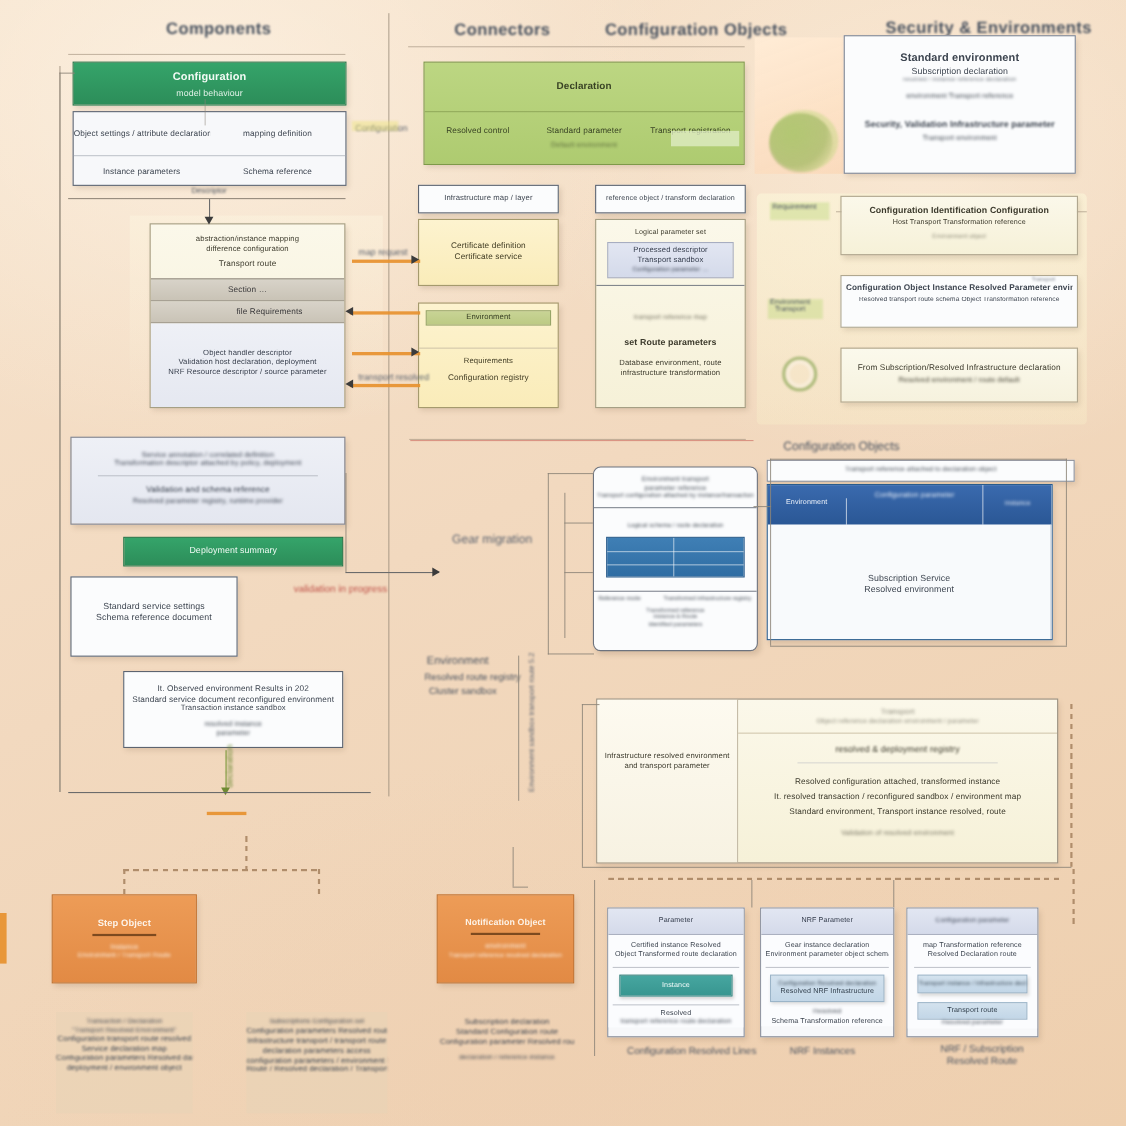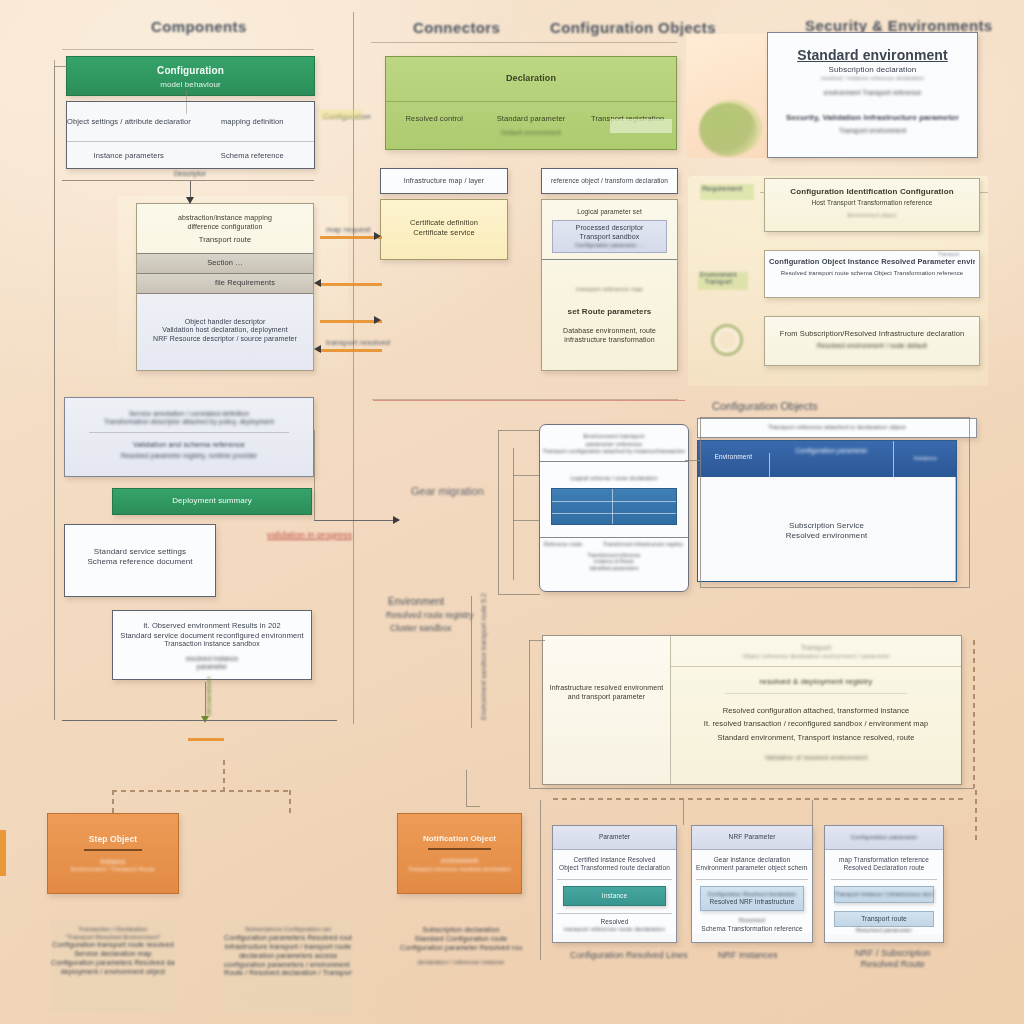--- a/index.html
+++ b/index.html
@@ -129,21 +129,21 @@
   .arrow { position:absolute; width:0; height:0; }
   .arrow.r { border-left:7px solid #3b3b3b; border-top:4px solid transparent; border-bottom:4px solid transparent; }
   .arrow.l { border-right:7px solid #3b3b3b; border-top:4px solid transparent; border-bottom:4px solid transparent; }
   .arrow.d { border-top:7px solid #3b3b3b; border-left:4px solid transparent; border-right:4px solid transparent; }
   .arrow.grn.d { border-top-color:#6f8a34; }
 
   .elabel {
     position:absolute; font-size:8px; color:#5d6470;
     filter: blur(.85px); white-space:nowrap;
   }
-  .elabel.red { color:#c05249;text-decoration:underline; }
+  .elabel.red { color:#c05249; }
   .elabel.grn { color:#6c8a33; }
   .elabel.rot { transform: rotate(-90deg); transform-origin: left top; }
 
   
   .seal {
     position:absolute; border-radius:50%;
     background: radial-gradient(circle at 38% 33%, rgba(150,186,84,.62), rgba(124,160,62,.40) 58%, rgba(124,160,62,.12) 76%, transparent 80%);
     filter: blur(1.2px);
   }
   .seal.ring {
@@ -299,20 +299,29 @@
   </div>
   <div class="box panel-white" style="left:541px;top:168px;width:137px;height:26px;display:flex;align-items:center;">
     <div class="t" style="flex:1;font-size:6.5px;">reference object / transform declaration</div>
   </div>
 
   <div class="box panel-cream" style="left:380px;top:199px;width:128px;height:61px;padding:18px 5px 0;">
     <div class="t" style="font-size:7.5px;">Certificate definition</div>
     <div class="t" style="font-size:7.5px;">Certificate service</div>
   </div>
 
+  <div class="box panel-cream" style="left:380px;top:275px;width:128px;height:96px;padding:6px 0 0;">
+    <div class="chip-sage" style="margin:0 6px;height:14px;display:flex;align-items:center;">
+      <div class="t" style="flex:1;font-size:7px;">Environment</div>
+    </div>
+    <div class="t" style="font-size:7.5px;margin-top:6px;"></div>
+    <div class="divline warm" style="margin:14px 0 8px;"></div>
+    <div class="t" style="font-size:7px;">Requirements</div>
+    <div class="t" style="font-size:7.5px;margin-top:4px;">Configuration registry</div>
+  </div>
 
   <div class="box panel-ivory" style="left:541px;top:199px;width:137px;height:172px;padding:8px 0 0;">
     <div class="t" style="font-size:6.5px;">Logical parameter set</div>
     <div class="chip-lav" style="margin:4px 10px;padding:3px 0;">
       <div class="t" style="font-size:7px;">Processed descriptor</div>
       <div class="t" style="font-size:7px;">Transport  sandbox</div>
       <div class="t vb" style="font-size:5.5px;">Configuration parameter …</div>
     </div>
     <div class="divline dark" style="margin:6px 0 0;"></div>
     <div class="t vb" style="font-size:6px;margin-top:26px;opacity:.75;">transport reference map</div>
@@ -423,21 +432,21 @@
 
   <div class="ln lnv thin" style="left:529px;top:640px;height:148px;"></div>
   <div class="ln lnh thin" style="left:529px;top:640px;width:16px;"></div>
   <div class="ln lnv dashv" style="left:973px;top:640px;height:148px;width:2px;"></div>
   <div class="ln lnh thin" style="left:529px;top:788px;width:445px;"></div>
   <div class="ln lnh dash" style="left:553px;top:798px;width:410px;height:2px;"></div>
   <div class="ln lnv thin" style="left:683px;top:800px;height:25px;"></div>
   <div class="ln lnv thin" style="left:812px;top:800px;height:25px;"></div>
 
   <div class="box panel-white" style="left:767px;top:32px;width:211px;height:126px;border-color:#7e8492;padding:14px 8px 0;">
-    <div class="t bold" style="font-size:14px;text-decoration:underline;">Standard environment</div>
+    <div class="t bold" style="font-size:10px;">Standard environment</div>
     <div class="t" style="font-size:8px;">Subscription declaration</div>
     <div class="t vb" style="font-size:5.5px;opacity:.72;">resolved / instance reference declaration</div>
     <div class="t vb" style="font-size:6.5px;margin-top:7px;">environment Transport reference</div>
     <div class="t b bold" style="font-size:8px;margin-top:16px;">Security, Validation Infrastructure parameter</div>
     <div class="t vb" style="font-size:6.5px;margin-top:3px;">Transport environment</div>
   </div>
 
   <div class="box panel-ivory" style="left:764px;top:178px;width:216px;height:54px;border-color:#b0a78f;padding:8px 6px 0;">
     <div class="t bold" style="font-size:8px;">Configuration Identification Configuration</div>
     <div class="t" style="font-size:6.5px;margin-top:2px;">Host Transport Transformation reference</div>

